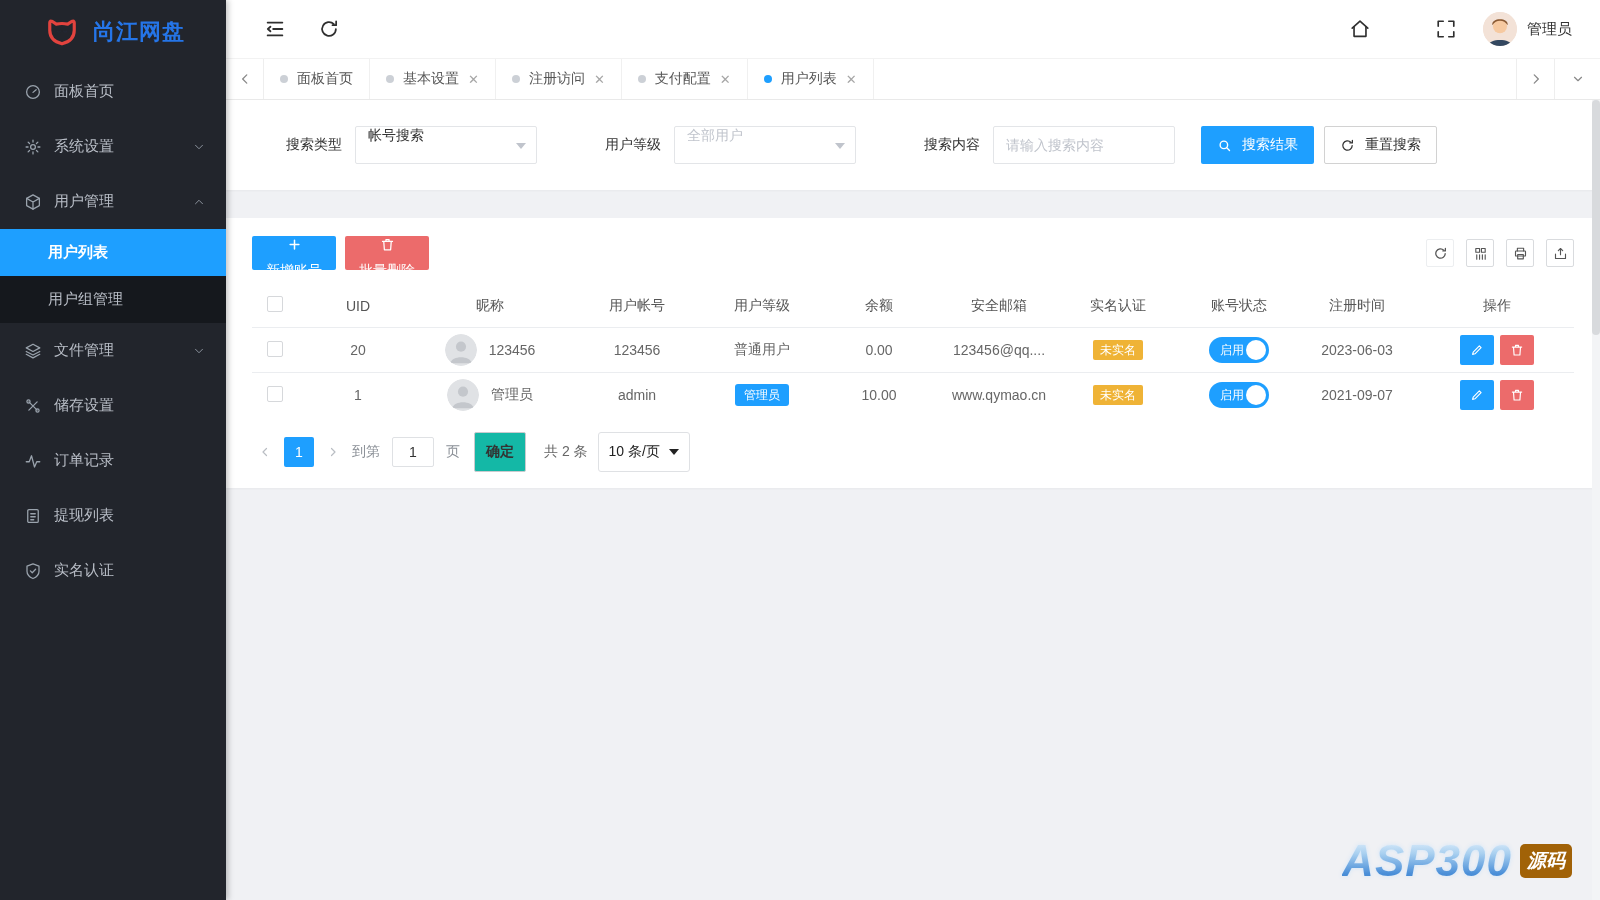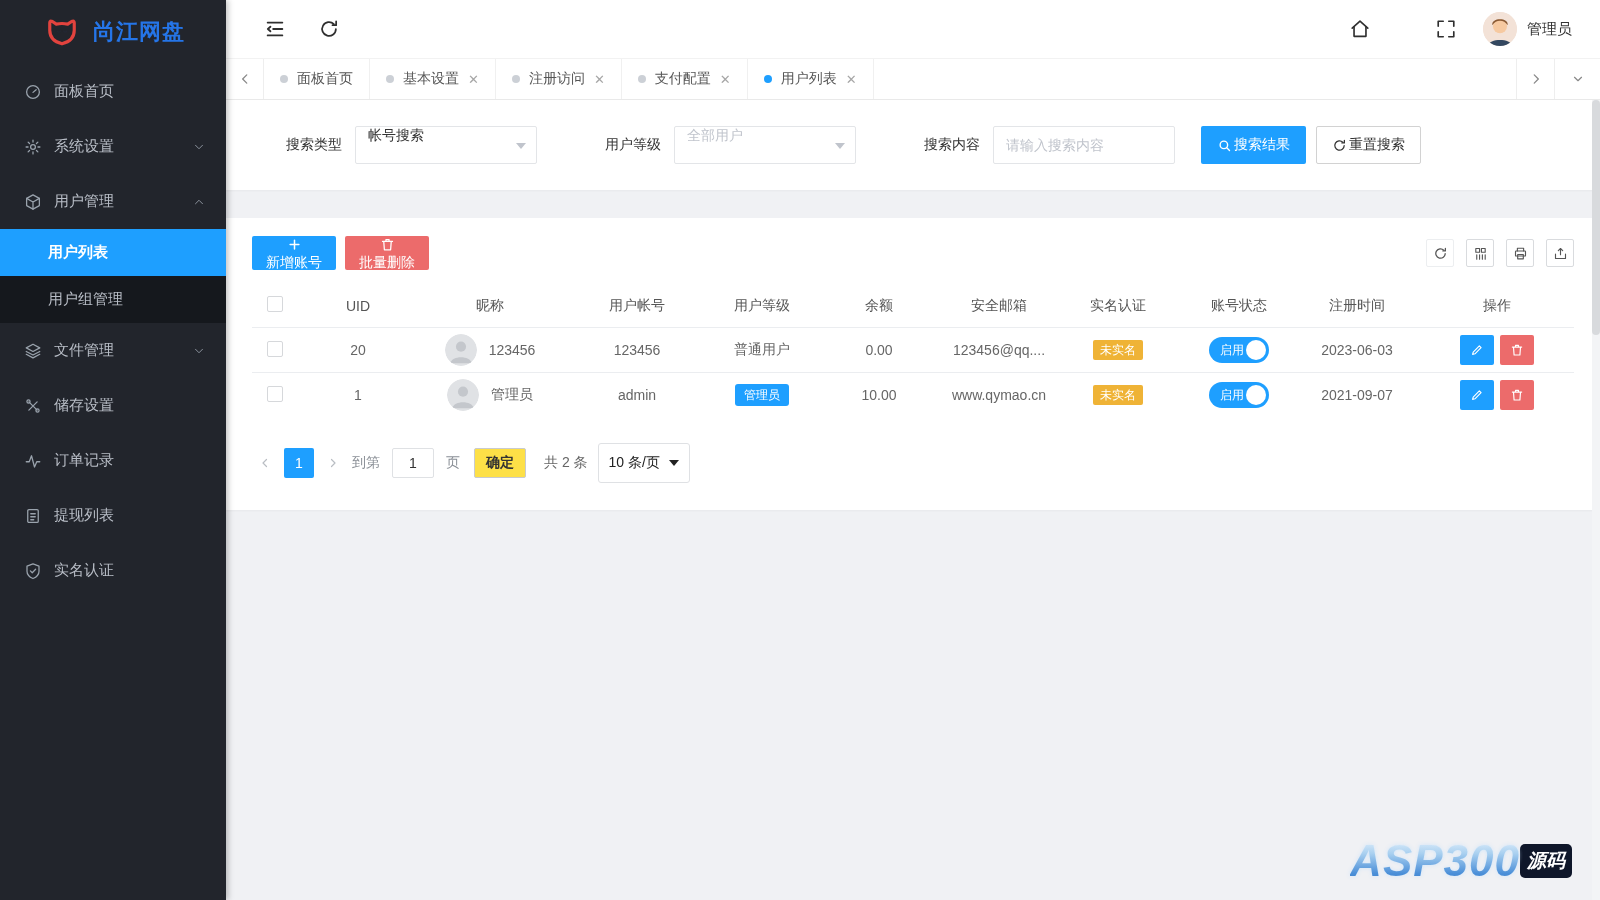--- a/index.html
+++ b/index.html
@@ -48,21 +48,21 @@
   .panel { background:#fff; box-shadow:0 1px 2px rgba(0,0,0,.04); }
   .search-panel { height:90px; display:flex; align-items:center; padding:0 0 0 60px; }
   .fld-label { font-size:14px; color:#333; margin-right:13px; white-space:nowrap; }
   .sel { width:182px; height:38px; border:1px solid #e3e5e8; border-radius:2px; background:#fff; display:flex; padding:0 28px 0 12px; position:relative; font-size:14px; color:#333; cursor:pointer; }
   .sel.placeholder { color:#c0c4cc; }
   .sel .caret { position:absolute; right:10px; top:16px; width:0; height:0; border-left:5px solid transparent; border-right:5px solid transparent; border-top:6px solid #c0c4cc; }
   .txt-input { width:182px; height:38px; border:1px solid #e3e5e8; border-radius:2px; padding:0 12px; font-size:14px; color:#333; outline:none; font-family:inherit; }
   .txt-input::placeholder { color:#c0c4cc; }
   .gap-lg { width:68px; flex:none; }
   .gap-md { width:26px; flex:none; }
-  .btn { height:38px; display:inline-flex; align-items:center; gap:2px; padding:0 15px; font-size:14px; border-radius:2px; cursor:pointer; border:1px solid transparent; white-space:nowrap; }
+  .btn { height:38px; display:inline-flex; align-items:center; gap:10px; padding:0 15px; font-size:14px; border-radius:2px; cursor:pointer; border:1px solid transparent; white-space:nowrap; }
   .btn-primary { background:#1e9fff; color:#fff; }
   .btn-plain { background:#fff; color:#333; border-color:#d2d2d2; }
   .btn .bicon { width:15px; height:15px; }
 
   .band-gap { height:28px; }
 
   .table-panel { padding:18px 26px 16px; margin-bottom:0; }
   .tp-toolbar { display:flex; align-items:center; }
   .btn-sm { height:34px; padding:0 13px; font-size:14px; border-radius:2px;flex-direction:column; }
   .btn-danger { background:#ec6b6b; color:#fff; }
@@ -87,35 +87,35 @@
   .op-btn svg { width:14px; height:14px; }
   .op-edit { background:#1e9fff; margin-right:6px; }
   .op-del { background:#ec6b6b; }
 
   .pager { display:flex; align-items:center; margin-top:14px; font-size:14px; color:#8a8f96; }
   .pg-chev { width:26px; height:30px; display:flex; align-items:center; justify-content:center; color:#b9bdc3; cursor:pointer; }
   .pg-chev svg { width:12px; height:12px; }
   .pg-num { min-width:30px; height:30px; background:#1e9fff; color:#fff; border-radius:2px; display:flex; align-items:center; justify-content:center; margin:0 6px; font-size:14px; cursor:pointer; }
   .pg-txt { margin:0 6px; color:#8a8f96; }
   .pg-input { width:42px; height:30px; border:1px solid #dfe1e4; border-radius:2px; text-align:center; font-size:14px; color:#333; margin:0 6px; outline:none; font-family:inherit; }
-  .pg-confirm { height:30px; border:1px solid #c9cbce; background:#fde047; border-radius:2px; padding:0 11px; font-size:14px; font-weight:bold; color:#333; margin:16px 8px; cursor:pointer; }
+  .pg-confirm { height:40px; border:1px solid #c9cbce; background:#14b8a6; border-radius:2px; padding:0 11px; font-size:14px; font-weight:bold; color:#333; margin:0 8px; cursor:pointer; }
   .pg-total { color:#666; margin:0 10px; }
   .pg-size { height:40px; border:1px solid #dfe1e4; border-radius:3px; background:#fff; display:flex; align-items:center; gap:9px; padding:11px 10px; color:#222; cursor:pointer; }
   .pg-size .caret { width:0; height:0; border-left:5px solid transparent; border-right:5px solid transparent; border-top:6px solid #222; }
 
   .scrollbar { position:absolute; top:0; right:0; width:8px; height:100%; background:#f3f4f6; }
   .scrollbar .thumb { width:8px; height:235px; background:#d8dadd; border-radius:4px; }
 
   .watermark { position:absolute; right:28px; bottom:14px; text-align:center; pointer-events:none; }
   .wm-row { display:flex; align-items:center; justify-content:center; }
   .wm-title { font-style:italic; font-weight:800; font-size:44px; letter-spacing:1px;
     background:linear-gradient(180deg,#eef6fd 0%,#a9d0f0 35%,#4b8fd8 75%,#3a79c2 100%);
     -webkit-background-clip:text; background-clip:text; color:transparent;
     filter:drop-shadow(0 0 2px rgba(205,228,250,.95)); }
-  .wm-badge { background:#0f172a; color:#fff; font-size:19px; font-weight:bold; font-style:italic; padding:4px 7px; border-radius:5px; }
+  .wm-badge { background:#a16207; color:#fff; font-size:19px; font-weight:bold; font-style:italic; padding:4px 7px; border-radius:5px; margin-left:8px; }
   .wm-domain { color:#9aa0a6; font-size:26px; font-weight:bold; font-style:italic; margin-top:2px; margin-right:40px; }
 </style>
 </head>
 <body>
 
 <div class="app">
 
   <aside class="sidebar">
     <div class="logo">
       <span class="icon" style="width:42px;height:36px;">

